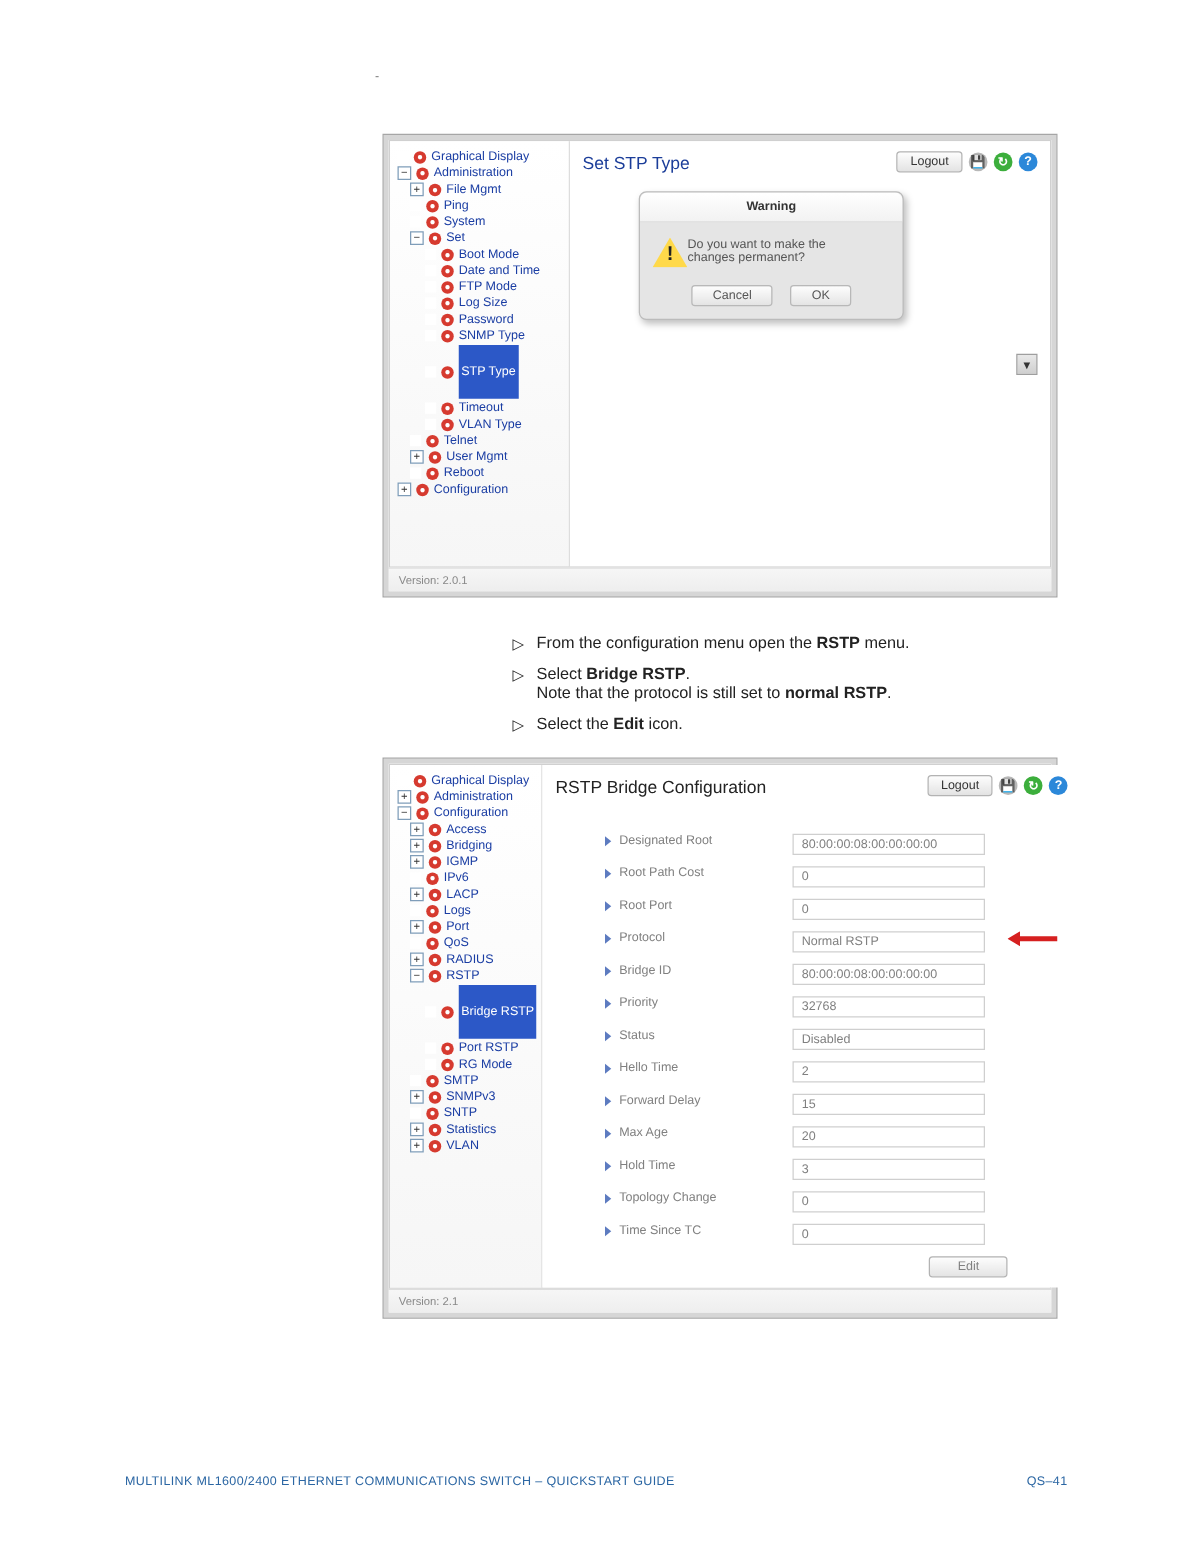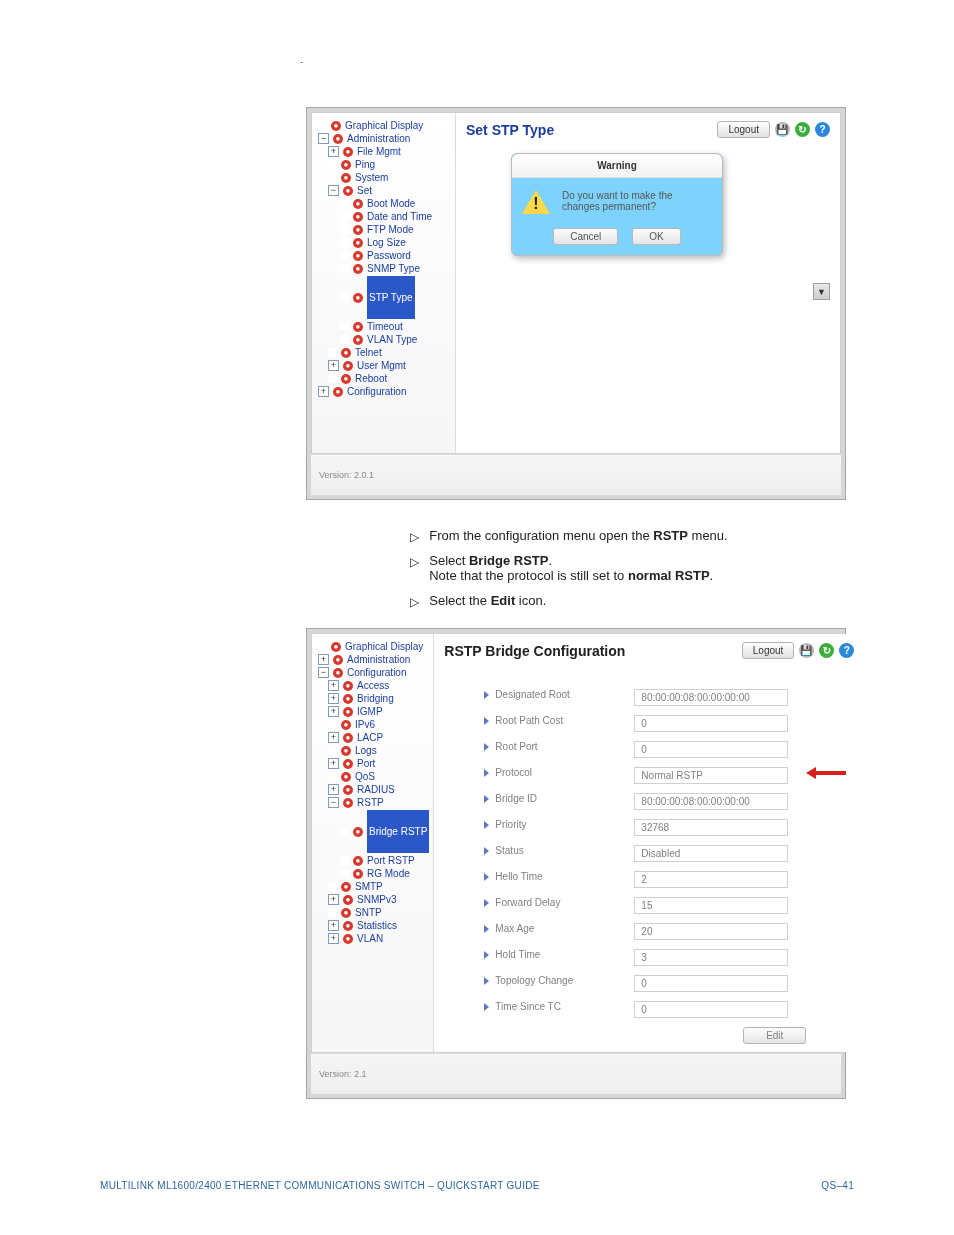--- a/index.html
+++ b/index.html
@@ -91,21 +91,21 @@
     position: relative;
     min-height: 340px;
   }
   .content-head {
     display: flex;
     align-items: center;
     justify-content: space-between;
     padding: 8px 10px 6px 10px;
   }
   .content-title {
-    font-weight: bold;
+    font-weight: normal;
     font-size: 14px;
     color: #1b3d99;
   }
   .content-title.dark { color: #222; }
   .top-right {
     display: flex; align-items: center; gap: 5px;
   }
   .logout-btn {
     font-size: 10px;
     padding: 2px 10px;
@@ -118,51 +118,51 @@
     width: 15px; height: 15px; border-radius: 50%;
     display: inline-flex; align-items: center; justify-content: center;
     color: #fff; font-size: 10px; font-weight: bold;
   }
   .circ.gray { background: #b8b8b8; }
   .circ.green { background: #3cae3c; }
   .circ.blue { background: #2c88d9; }
 
   .version {
     font-size: 9px; color: #888;
-    padding: 15px 8px;
+    padding: 4px 8px;
     border-top: 1px solid #ddd;
     background: linear-gradient(#f6f6f6,#eee);
   }
 
   
   .dialog-wrap {
     position: absolute;
     left: 55px; top: 40px;
     width: 210px;
-    background: #7dd3fc;
+    background: #e5e5e5;
     border: 1px solid #bbb;
     border-radius: 6px;
     box-shadow: 2px 3px 6px rgba(0,0,0,.25);
   }
   .dialog-title {
     text-align: center;
     font-size: 10px;
     padding: 6px;
     border-bottom: 1px solid #ddd;
     font-weight: bold;
     border-radius: 6px 6px 0 0;
     background: linear-gradient(#fff,#f2f2f2);
   }
   .dialog-body {
     padding: 12px 10px 10px 10px;
     font-size: 10px;
     color: #555;
   }
   .dialog-body .row1 {
-    display: flex; gap: 12px; align-items: flex-start;
+    display: flex; align-items: flex-start;
     margin-bottom: 14px;
   }
   .warn-triangle {
     width: 28px; height: 24px;
     background: #ffd94a;
     clip-path: polygon(50% 0, 100% 100%, 0 100%);
     position: relative;
     display: flex; align-items: flex-end; justify-content: center;
   }
   .warn-triangle::after {

